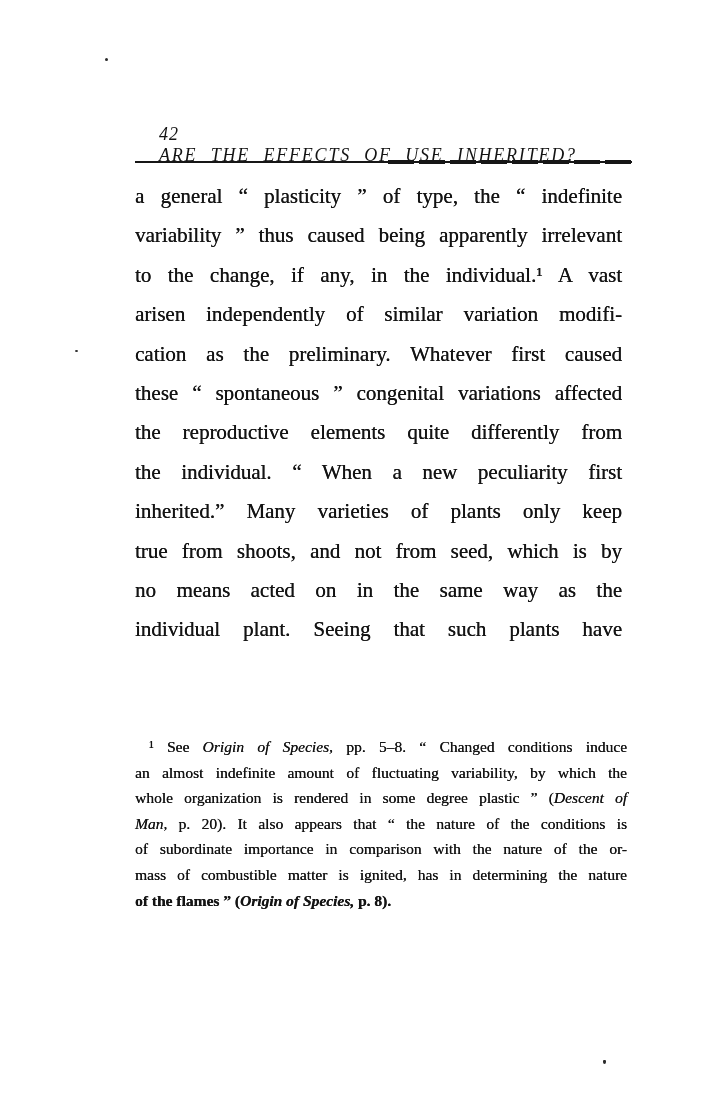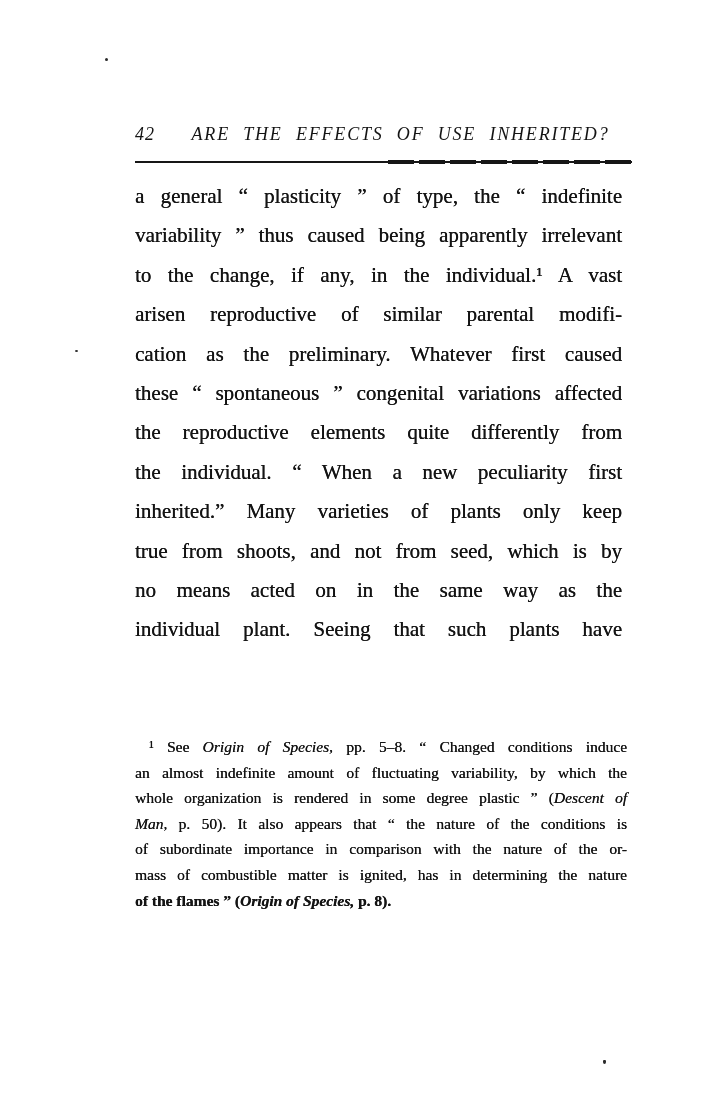--- a/index.html
+++ b/index.html
@@ -19,34 +19,35 @@
   
   .header-row {
     position: absolute;
     left: 135px;
     top: 124px;
     width: 497px;
     display: flex;
     align-items: baseline;
     justify-content: space-between;
     white-space: nowrap;
+    flex-direction: column;
   }
   .page-number {
     font-size: 18px;
     letter-spacing: 1px;
     font-style: italic;
   }
   .running-title {
     font-size: 18px;
     font-style: italic;
     letter-spacing: 1.8px;
     word-spacing: 7px;
     flex: 1;
     text-align: center;
-    margin-left: 14px;
+    margin-left: 24px;
   }
   .header-rule {
     position: absolute;
     left: 135px;
     top: 161px;
     width: 497px;
     height: 2px;
     background: #161616;
   }
   .header-rule-broken {
@@ -120,34 +121,34 @@
     <span class="running-title">ARE THE EFFECTS OF USE INHERITED?</span>
   </div>
 
   <div class="header-rule"></div>
   <div class="header-rule-broken"></div>
 
   <div class="body-text">
       <div class="line"><span>a general “ plasticity ” of type, the “ indefinite</span></div>
       <div class="line"><span>variability ” thus caused being apparently irrelevant</span></div>
       <div class="line"><span>to the change, if any, in the individual.¹ A vast</span></div>
-      <div class="line"><span>arisen reproductive of similar parental modifi-</span></div>
+      <div class="line"><span>arisen independently of similar variation modifi-</span></div>
       <div class="line"><span>cation as the preliminary. Whatever first caused</span></div>
       <div class="line"><span>these “ spontaneous ” congenital variations affected</span></div>
       <div class="line"><span>the reproductive elements quite differently from</span></div>
       <div class="line"><span>the individual. “ When a new peculiarity first</span></div>
       <div class="line"><span>inherited.” Many varieties of plants only keep</span></div>
       <div class="line"><span>true from shoots, and not from seed, which is by</span></div>
       <div class="line"><span>no means acted on in the same way as the</span></div>
       <div class="line"><span>individual plant. Seeing that such plants have</span></div>
     </div>
 
   <div class="footnote">
       <div class="line indent"><span>¹ See </span><span style="font-style: italic;">Origin of Species,</span><span> pp. 5–8. “ Changed conditions induce</span></div>
       <div class="line"><span>an almost indefinite amount of fluctuating variability, by which the</span></div>
       <div class="line"><span>whole organization is rendered in some degree plastic ” (</span><span style="font-style: italic;">Descent of</span></div>
-      <div class="line"><span style="font-style: italic;">Man,</span><span> p. 50). It also appears that “ the nature of the conditions is</span></div>
+      <div class="line"><span style="font-style: italic;">Man,</span><span> p. 20). It also appears that “ the nature of the conditions is</span></div>
       <div class="line"><span>of subordinate importance in comparison with the nature of the or-</span></div>
       <div class="line"><span>mass of combustible matter is ignited, has in determining the nature</span></div>
       <div class="line no-justify"><span>of the flames ” (</span><span style="font-style: italic;">Origin of Species,</span><span> p. 8).</span></div>
     </div>
 
 </div>
 
 </body></html>

